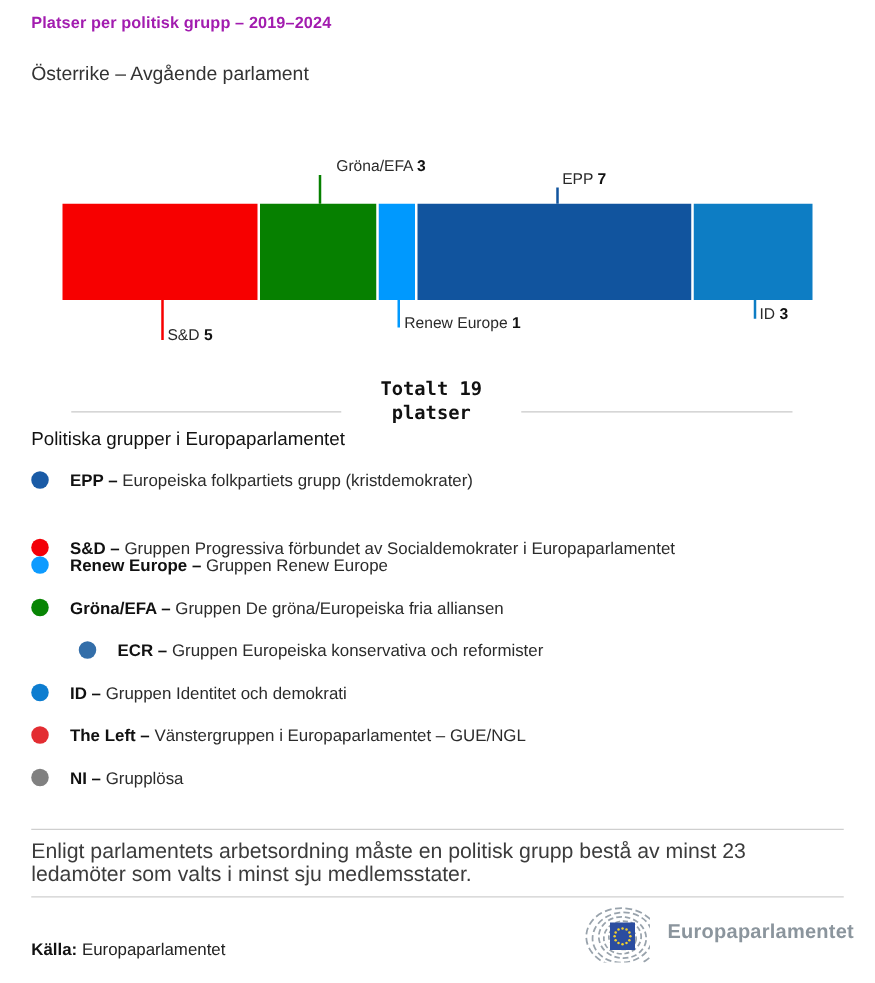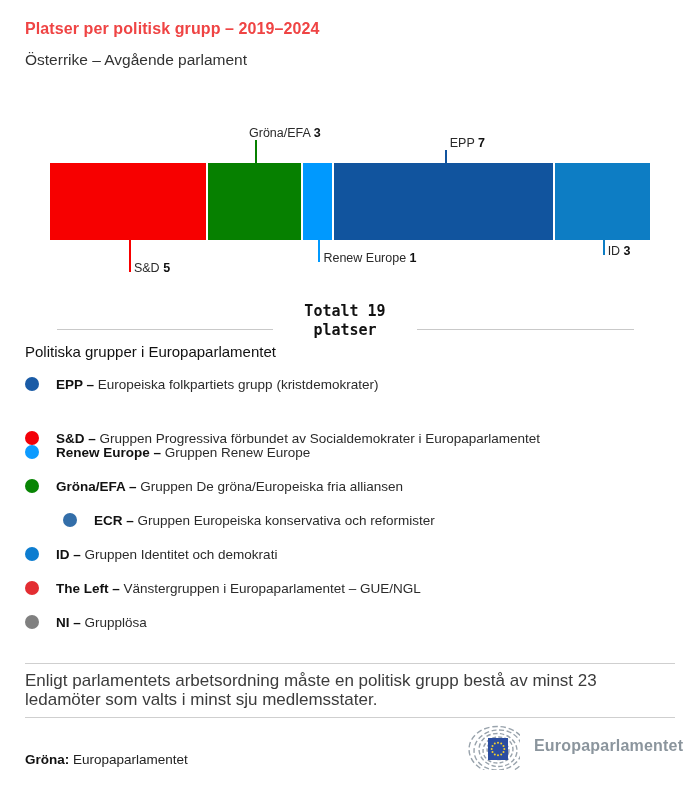--- a/index.html
+++ b/index.html
@@ -1,20 +1,20 @@
 <!DOCTYPE html>
 <html><head>
 <meta charset="utf-8">
 <style>
   * { margin:0; padding:0; box-sizing:border-box; }
   html,body { background:#ffffff; }
   body { font-family:"Liberation Sans", sans-serif; color:#1d1d1b; }
   #page { position:relative; width:700px; height:786px; background:#fff; overflow:hidden; }
 
-  .title { position:absolute; left:25px; top:20px; font-size:16px; font-weight:700; color:#ef4444; letter-spacing:.1px; }
+  .title { position:absolute; left:25px; top:10px; font-size:13px; font-weight:700; color:#a21caf; letter-spacing:.1px; }
   .subtitle { position:absolute; left:25px; top:51px; font-size:15.5px; font-weight:400; color:#333; }
 
   
   #chart { position:absolute; left:0; top:0; width:700px; height:300px; }
   .bar-seg { position:absolute; top:163px; height:77px; }
   .tick { position:absolute; width:2px; }
   .callout { position:absolute; font-size:12.5px; color:#2a2a2a; white-space:nowrap; }
   .callout b { font-weight:700; color:#111; }
 
   
@@ -49,21 +49,21 @@
 
   <div class="title">Platser per politisk grupp – 2019–2024</div>
   <div class="subtitle">Österrike – Avgående parlament</div>
 
   <div id="chart">
       <div class="bar-seg" style="left: 50px; width: 155.895px; background: rgb(247, 0, 0);"></div>
       <div class="tick" style="left: 128.947px; height: 32px; top: 240px; background: rgb(247, 0, 0);"></div>
       <div class="callout" style="left: 133.947px; top: 261px;"><span>S&amp;D </span><b>5</b></div>
       <div class="bar-seg" style="left: 207.895px; width: 92.7368px; background: rgb(6, 128, 0);"></div>
       <div class="tick" style="left: 255.263px; height: 23px; top: 140px; background: rgb(6, 128, 0);"></div>
-      <div class="callout" style="left: 249px; top: 126px; text-align: right;"><span>Gröna/EFA </span><b>3</b></div>
+      <div class="callout" style="left: 269px; top: 126px; text-align: right;"><span>Gröna/EFA </span><b>3</b></div>
       <div class="bar-seg" style="left: 302.632px; width: 29.5789px; background: rgb(0, 153, 254);"></div>
       <div class="tick" style="left: 318.421px; height: 22px; top: 240px; background: rgb(0, 153, 254);"></div>
       <div class="callout" style="left: 323.421px; top: 251px;"><span>Renew Europe </span><b>1</b></div>
       <div class="bar-seg" style="left: 334.211px; width: 219.053px; background: rgb(17, 84, 158);"></div>
       <div class="tick" style="left: 444.737px; height: 13px; top: 150px; background: rgb(17, 84, 158);"></div>
       <div class="callout" style="left: 449.737px; top: 136px;"><span>EPP </span><b>7</b></div>
       <div class="bar-seg" style="left: 555.263px; width: 94.7368px; background: rgb(13, 125, 196);"></div>
       <div class="tick" style="left: 602.632px; height: 15px; top: 240px; background: rgb(13, 125, 196);"></div>
       <div class="callout" style="left: 607.632px; top: 244px; text-align: center;"><span>ID </span><b>3</b></div>
     </div>
@@ -111,21 +111,21 @@
         <span class="legend-dot" style="background: rgb(128, 128, 128);"></span>
         <span class="legend-text"><b>NI – </b><span>Grupplösa</span></span>
       </div>
     </div>
 
   <div class="hr" style="top:663px"></div>
   <div class="footnote">Enligt parlamentets arbetsordning måste en politisk grupp bestå av minst 23 ledamöter som valts i minst sju medlemsstater.</div>
   <div class="hr" style="top:717px"></div>
 
   <div class="source">
-    <b>Gröna:</b>
+    <b>Källa:</b>
     <span> </span>
     <span>Europaparlamentet</span>
   </div>
 
   <div class="logo">
     <svg width="60" height="48" viewBox="0 0 60 48">
       <g fill="none" stroke="#99a3ac" stroke-width="1.4">
         <ellipse cx="38" cy="28" rx="7" ry="6" stroke-dasharray="3 2"></ellipse>
         <ellipse cx="38" cy="28" rx="11" ry="9.5" stroke-dasharray="3.5 2" transform="rotate(14 38 28)"></ellipse>
         <ellipse cx="38" cy="28" rx="15" ry="13" stroke-dasharray="4 2.2" transform="rotate(-10 38 28)"></ellipse>

